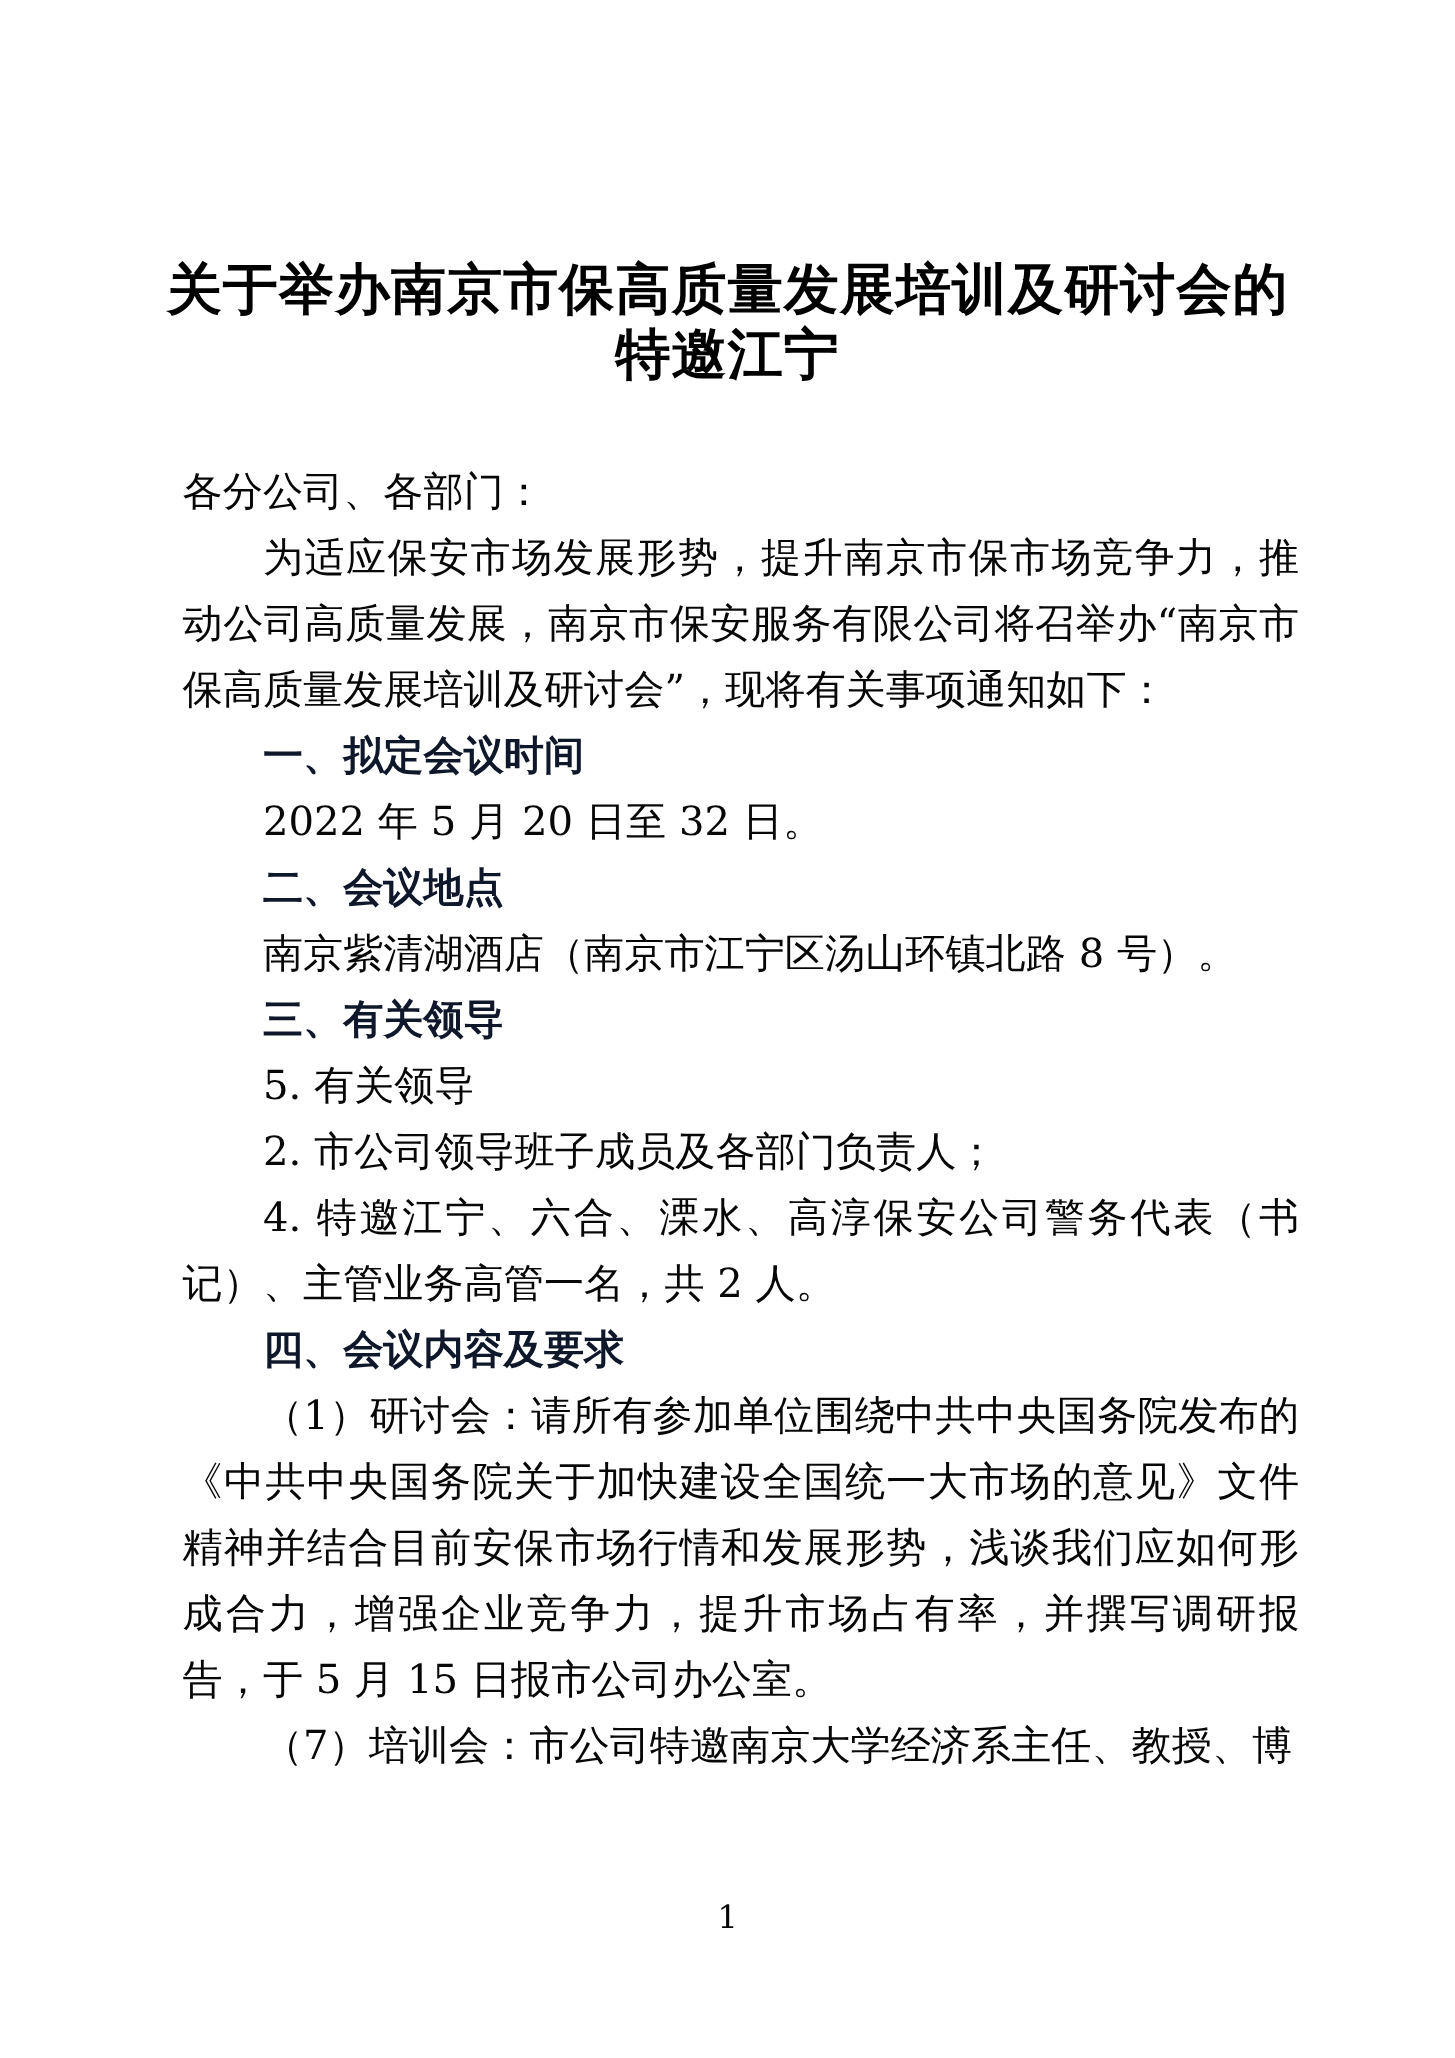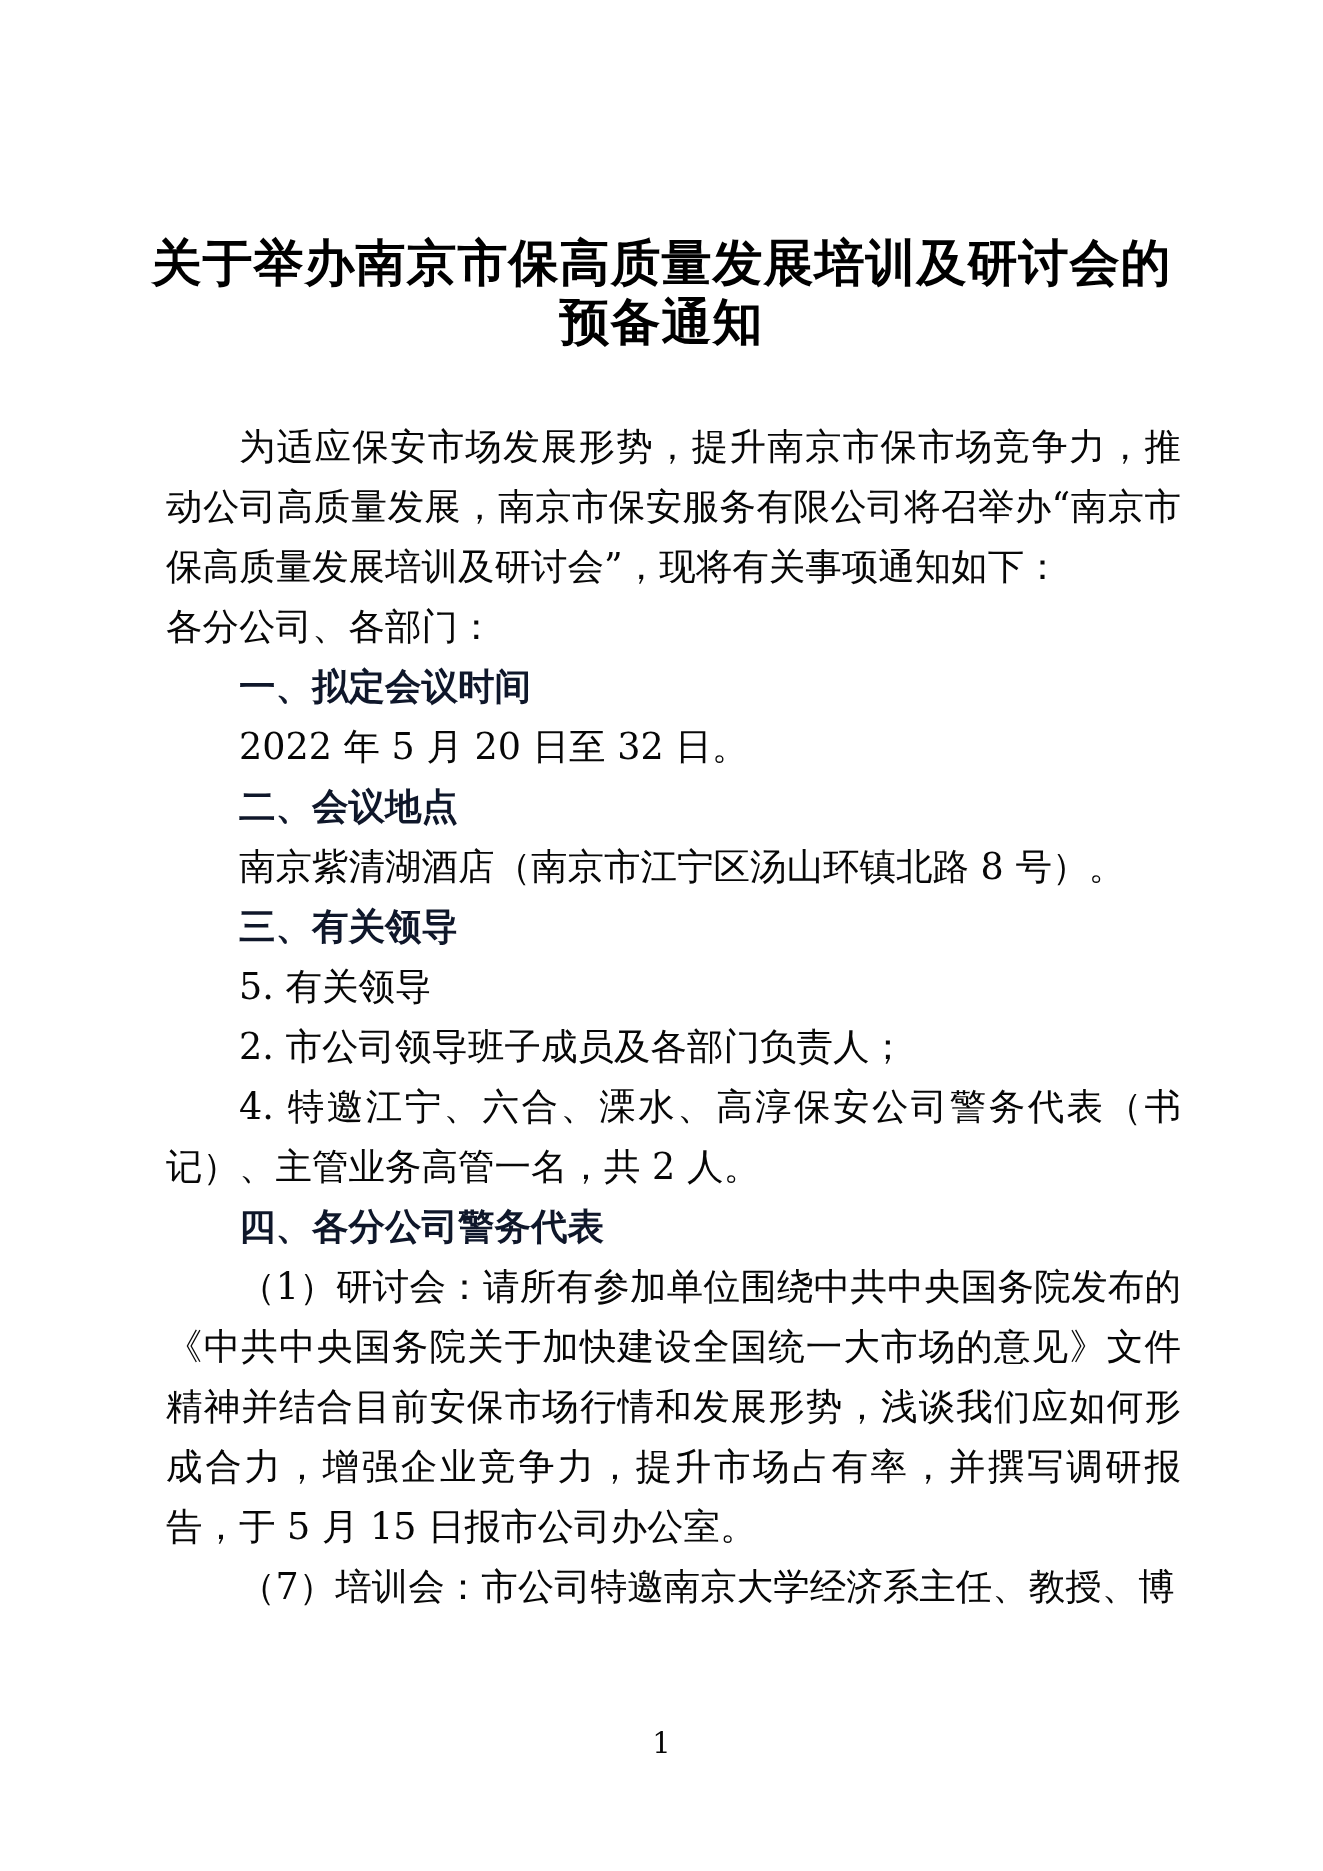--- a/index.html
+++ b/index.html
@@ -68,34 +68,34 @@
     color: #070707;
   }
 </style>
 </head>
 <body>
 
 <div class="page">
 
   <div class="doc-title">
     <div>关于举办南京市保高质量发展培训及研讨会的</div>
-    <div>预备通知</div>
+    <div>特邀江宁</div>
   </div>
 
   <div class="doc-body">
+      <div class="para text">各分公司、各部门：</div>
       <div class="para text indent">为适应保安市场发展形势，提升南京市保市场竞争力，推动公司高质量发展，南京市保安服务有限公司将召举办“南京市保高质量发展培训及研讨会”，现将有关事项通知如下：</div>
-      <div class="para text">各分公司、各部门：</div>
       <div class="para heading indent">一、拟定会议时间</div>
       <div class="para text indent">2022 年 5 月 20 日至 32 日。</div>
       <div class="para heading indent">二、会议地点</div>
       <div class="para text indent">南京紫清湖酒店（南京市江宁区汤山环镇北路 8 号）。</div>
       <div class="para heading indent">三、有关领导</div>
       <div class="para text indent">5. 有关领导</div>
       <div class="para text indent">2. 市公司领导班子成员及各部门负责人；</div>
       <div class="para text indent">4. 特邀江宁、六合、溧水、高淳保安公司警务代表（书记）、主管业务高管一名，共 2 人。</div>
-      <div class="para heading indent">四、各分公司警务代表</div>
+      <div class="para heading indent">四、会议内容及要求</div>
       <div class="para text indent">（1）研讨会：请所有参加单位围绕中共中央国务院发布的《中共中央国务院关于加快建设全国统一大市场的意见》文件精神并结合目前安保市场行情和发展形势，浅谈我们应如何形成合力，增强企业竞争力，提升市场占有率，并撰写调研报告，于 5 月 15 日报市公司办公室。</div>
       <div class="para text indent nowrap">（7）培训会：市公司特邀南京大学经济系主任、教授、博</div>
     </div>
 
   <div class="page-number">1</div>
 
 </div>
 
 </body></html>

